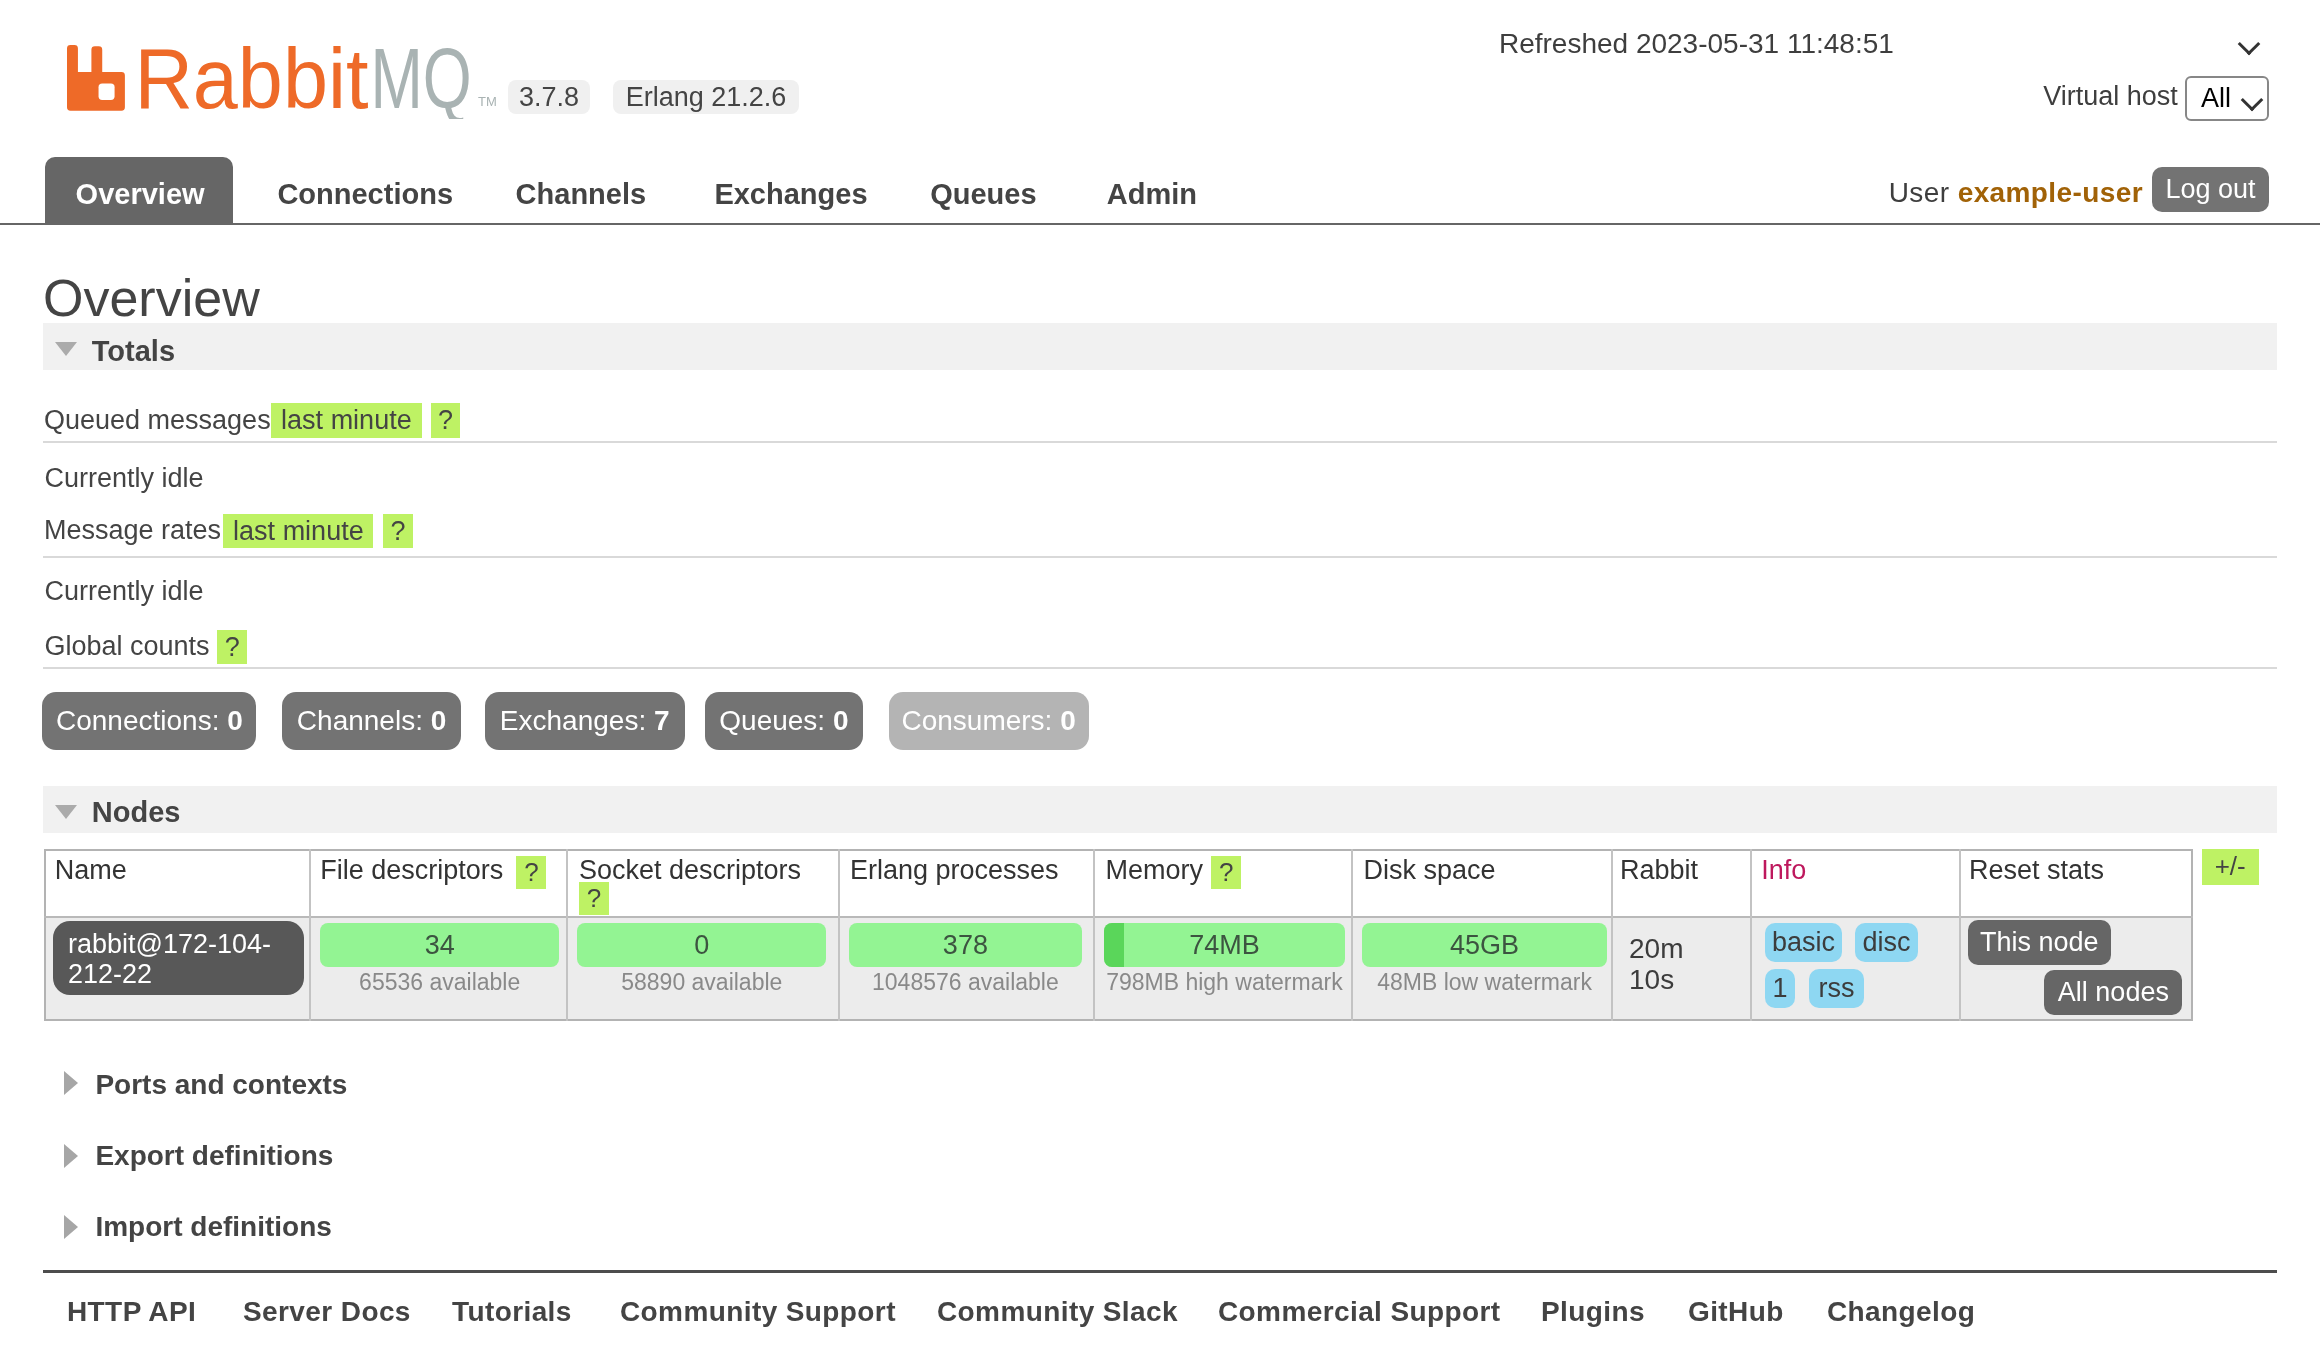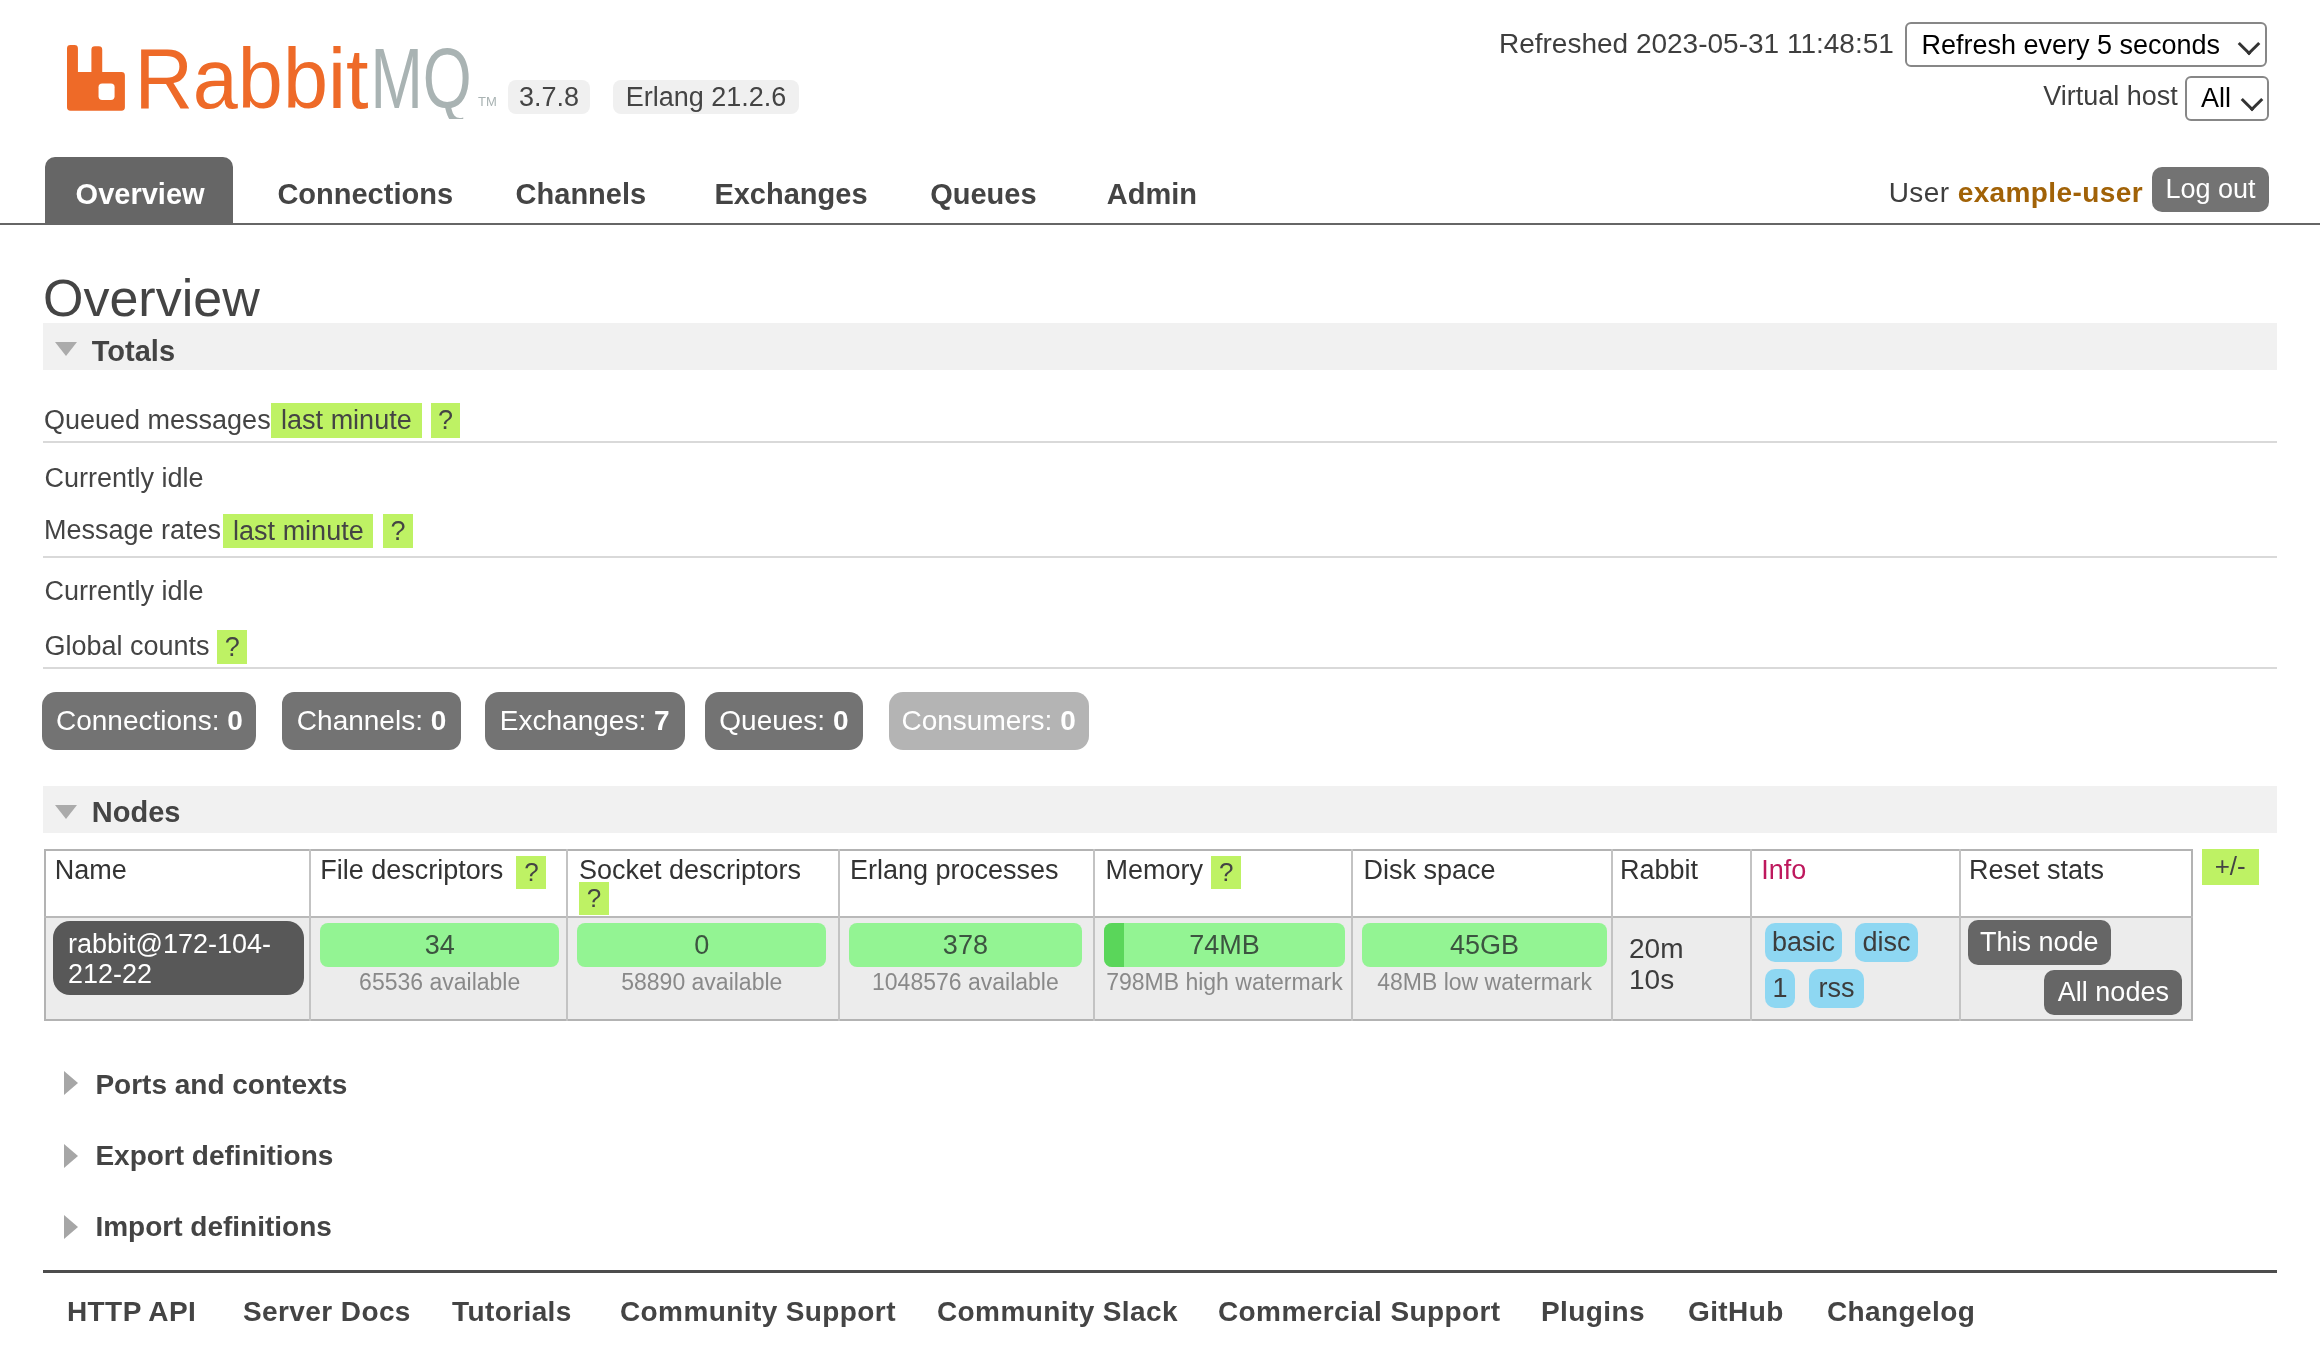--- a/index.html
+++ b/index.html
@@ -33,21 +33,20 @@
   </svg>
   <svg class="abs" style="left:60rem; top:17.3rem; width:200rem; height:42rem;" viewBox="0 0 200 42">
     <text x="7.2" y="36.4" font-family="Liberation Sans, sans-serif" font-size="43" fill="#ee6a28" textLength="117" lengthAdjust="spacingAndGlyphs">Rabbit</text>
     <text x="125.2" y="36.4" font-family="Liberation Sans, sans-serif" font-size="43" fill="#a9b3b3" textLength="50.6" lengthAdjust="spacingAndGlyphs">MQ</text>
     <text x="179" y="35.7" font-family="Liberation Sans, sans-serif" font-size="6.5" fill="#a9b3b3">TM</text>
   </svg>
   <div class="tag" style="left:254rem; top:39.8rem; width:41rem; height:17.4rem; line-height:17.4rem; background:#f0f0f0; border-radius:4rem;">3.7.8</div>
   <div class="tag" style="left:306.5rem; top:39.8rem; width:93rem; height:17.4rem; line-height:17.4rem; background:#f0f0f0; border-radius:4rem;">Erlang 21.2.6</div>
 
   <div class="abs" style="right:213.1rem; top:11.2rem; font-size:14rem; line-height:22rem; color:#3e3e3e;">Refreshed 2023-05-31 11:48:51</div>
-  <div class="selbox" style="left:952.7rem; top:10.9rem; width:181rem; height:22.8rem; line-height:21rem; padding-left:7rem;">Refresh every 5 seconds</div>
   <div class="chev" style="left:1120.5rem; top:18rem;"></div>
   <div class="abs" style="right:71.1rem; top:37rem; font-size:13.5rem; line-height:22rem; color:#3e3e3e;">Virtual host</div>
   <div class="selbox" style="left:1092.5rem; top:38.2rem; width:41.8rem; height:22.4rem; line-height:20.5rem; padding-left:7rem;">All</div>
   <div class="chev" style="left:1121.8rem; top:46.2rem;"></div>
   <div class="abs" style="right:88.5rem; top:85.5rem; font-size:14rem; letter-spacing:0.2rem; line-height:22rem; color:#3e3e3e;">User <span class="b" style="color:#a16207;">example-user</span></div>
   <div class="btn" style="left:1076rem; top:83.4rem; width:58.5rem; height:22.4rem; line-height:22.4rem; border-radius:5rem; font-size:13.5rem;">Log out</div>
 
   <div class="abs" style="left:0; top:111.5rem; width:1160rem; height:1.2rem; background:#666;"></div>
   <div class="abs" style="left:22.4rem; top:78.4rem; width:94rem; height:33.1rem; background:#666; border-radius:5rem 5rem 0 0;"></div>
   <div class="abs b" style="left:37.8rem; top:80.6rem; height:33.1rem; line-height:33.1rem; font-size:14.5rem; color:#fff;">Overview</div>
@@ -75,21 +74,21 @@
   <div class="tag" style="left:191.3rem; top:256.9rem; width:15.3rem; height:17.3rem; line-height:17.3rem;">?</div>
   <div class="hr3" style="top:277.8rem;"></div>
 
   <div class="h3t" style="left:22.2rem; top:288.1rem;">Currently idle</div>
 
   <div class="h3t" style="left:22.2rem; top:315.6rem;">Global counts</div>
   <div class="tag" style="left:108.7rem; top:314.8rem; width:14.9rem; height:17.3rem; line-height:17.3rem;">?</div>
   <div class="hr3" style="top:333.6rem;"></div>
 
   <div class="btn" style="left:21.2rem; top:346rem; width:107rem; height:29rem; line-height:29rem;">Connections: <span class="b">0</span></div>
-  <div class="btn" style="left:141rem; top:346rem; width:89.6rem; height:29rem; line-height:29rem;border-radius:12px;">Channels: <span class="b">0</span></div>
+  <div class="btn" style="left:141rem; top:346rem; width:89.6rem; height:29rem; line-height:29rem;">Channels: <span class="b">0</span></div>
   <div class="btn" style="left:242.3rem; top:346rem; width:100.1rem; height:29rem; line-height:29rem;">Exchanges: <span class="b">7</span></div>
   <div class="btn" style="left:352.3rem; top:346rem; width:79.3rem; height:29rem; line-height:29rem;">Queues: <span class="b">0</span></div>
   <div class="btn" style="left:444.3rem; top:346rem; width:100rem; height:29rem; line-height:29rem; background:#b4b4b4;">Consumers: <span class="b">0</span></div>
 
   <div class="abs" style="left:21.4rem; top:393.2rem; width:1117.1rem; height:23.3rem; background:#f1f1f1;"></div>
   <div class="tri-d" style="left:27.4rem; top:402.6rem;"></div>
   <div class="abs b" style="left:45.9rem; top:394.6rem; height:23.3rem; line-height:23.3rem; font-size:14.5rem;">Nodes</div>
 
   <div class="abs" style="left:22.1rem; top:457.9rem; width:1074.4rem; height:52.5rem; background:#ececec;"></div>
   <div class="abs" style="left:22.1rem; top:424.3rem; width:1074.4rem; height:86.1rem; border:1rem solid #b3b3b3;"></div>

